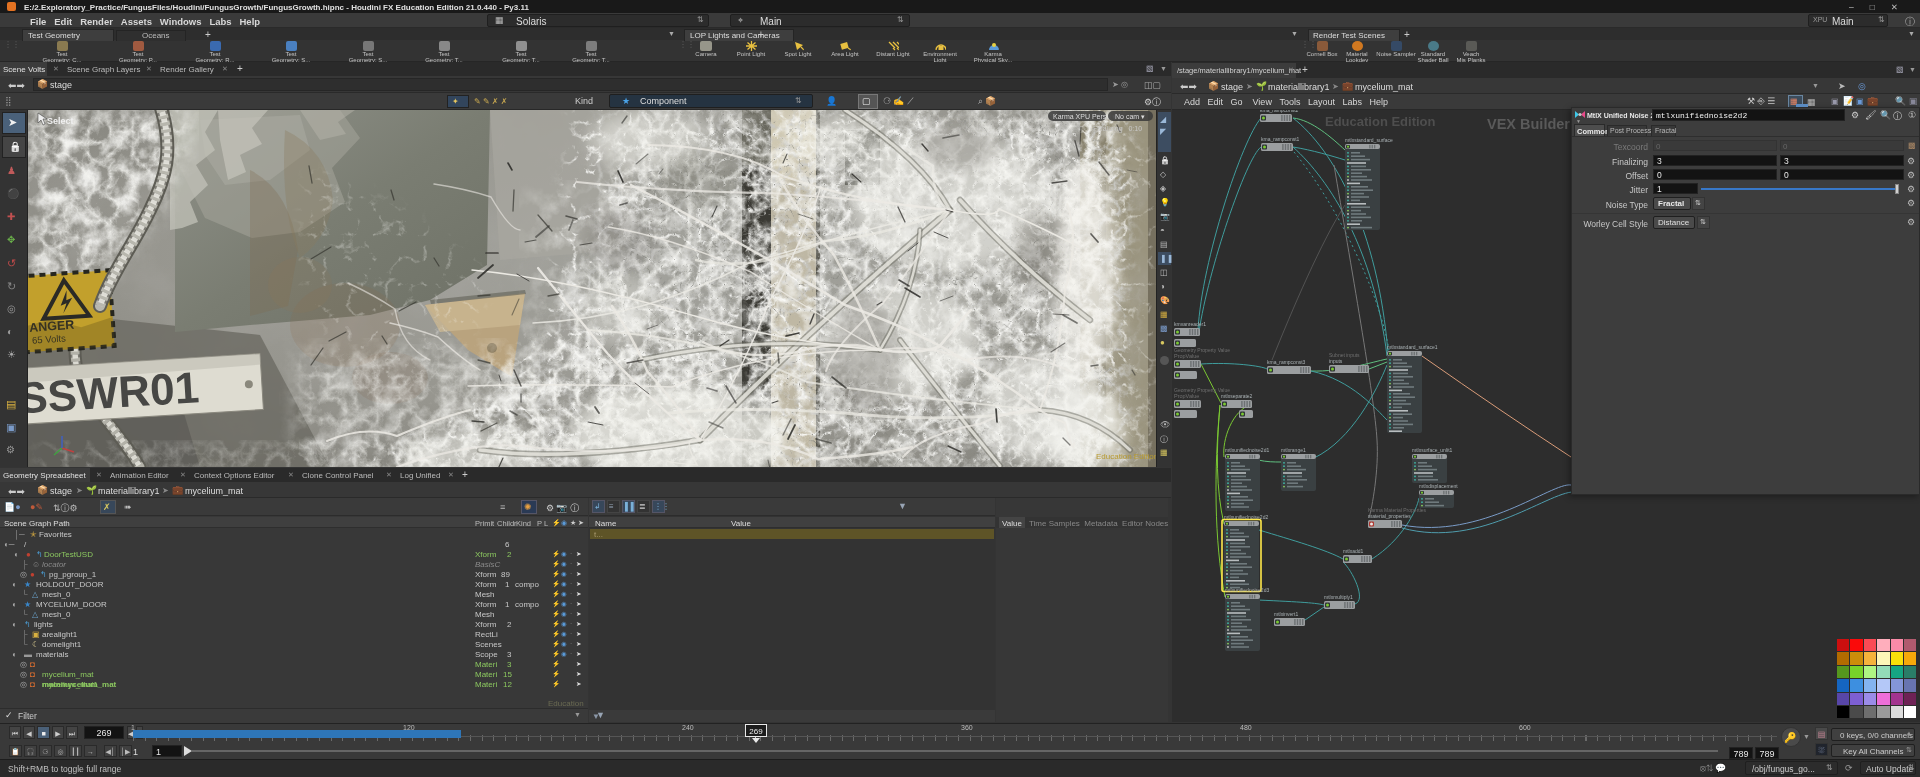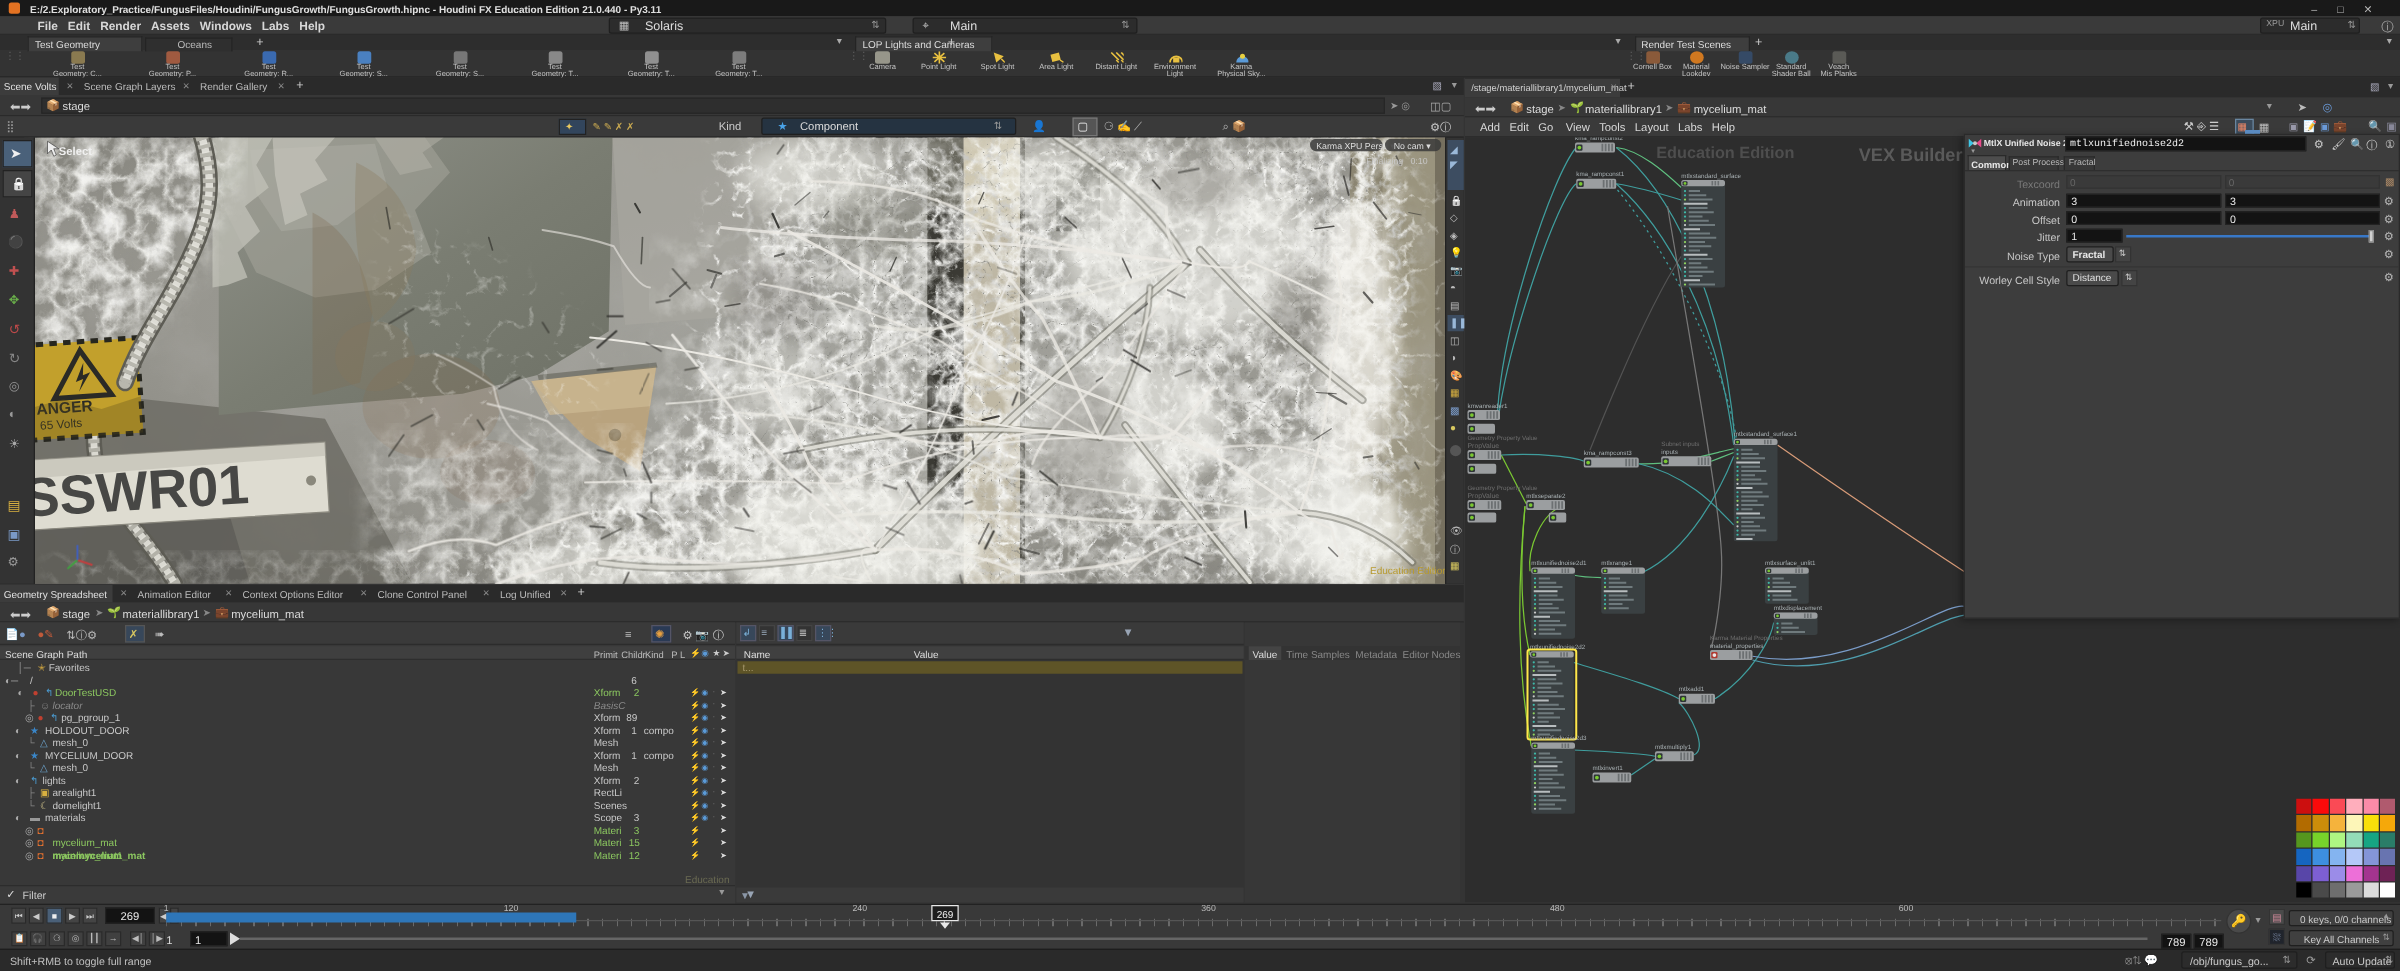--- a/index.html
+++ b/index.html
@@ -1189,21 +1189,21 @@
 <div class="abs pp" style="left:1651px;top:125px;width:25px;height:11px;background:#383838;border:1px solid #2a2a2a;border-bottom:none;"></div>
 <div class="tx pp" style="left:1655px;top:127px;font-size:7px;color:#b8b8b8;">Fractal</div>
 <div class="abs pp" style="left:1572px;top:136px;width:347px;height:1px;background:#2e2e2e;"></div>
 
 <div class="plab" style="left:1578px;top:142px;color:#7a7a7a;">Texcoord</div>
 <div class="abs pp" style="left:1653px;top:140px;width:124px;height:11px;background:#3a3a3a;border:1px solid #333;"></div>
 <div class="abs pp" style="left:1780px;top:140px;width:124px;height:11px;background:#3a3a3a;border:1px solid #333;"></div>
 <div class="tx pp" style="left:1656px;top:142px;font-size:8px;color:#666;">0</div>
 <div class="tx pp" style="left:1783px;top:142px;font-size:8px;color:#666;">0</div>
 <div class="tx pp" style="left:1908px;top:141px;font-size:8px;color:#a86;">▩</div>
-<div class="plab" style="left:1578px;top:157px;">Animation</div>
+<div class="plab" style="left:1578px;top:157px;">Finalizing</div>
 <div class="fld pp" style="left:1653px;top:155px;width:124px;height:11px;font-size:8.5px;padding-left:3px;">3</div>
 <div class="fld pp" style="left:1780px;top:155px;width:124px;height:11px;font-size:8.5px;padding-left:3px;">3</div>
 <div class="tx pp" style="left:1907px;top:156px;font-size:9px;color:#bbb;">⚙</div>
 <div class="plab" style="left:1578px;top:171px;">Offset</div>
 <div class="fld pp" style="left:1653px;top:169px;width:124px;height:11px;font-size:8.5px;padding-left:3px;">0</div>
 <div class="fld pp" style="left:1780px;top:169px;width:124px;height:11px;font-size:8.5px;padding-left:3px;">0</div>
 <div class="tx pp" style="left:1907px;top:170px;font-size:9px;color:#bbb;">⚙</div>
 <div class="plab" style="left:1578px;top:185px;">Jitter</div>
 <div class="fld pp" style="left:1653px;top:183px;width:45px;height:11px;font-size:8.5px;padding-left:3px;">1</div>
 <div class="abs pp" style="left:1701px;top:188px;width:197px;height:2px;background:#3878c8;"></div>

